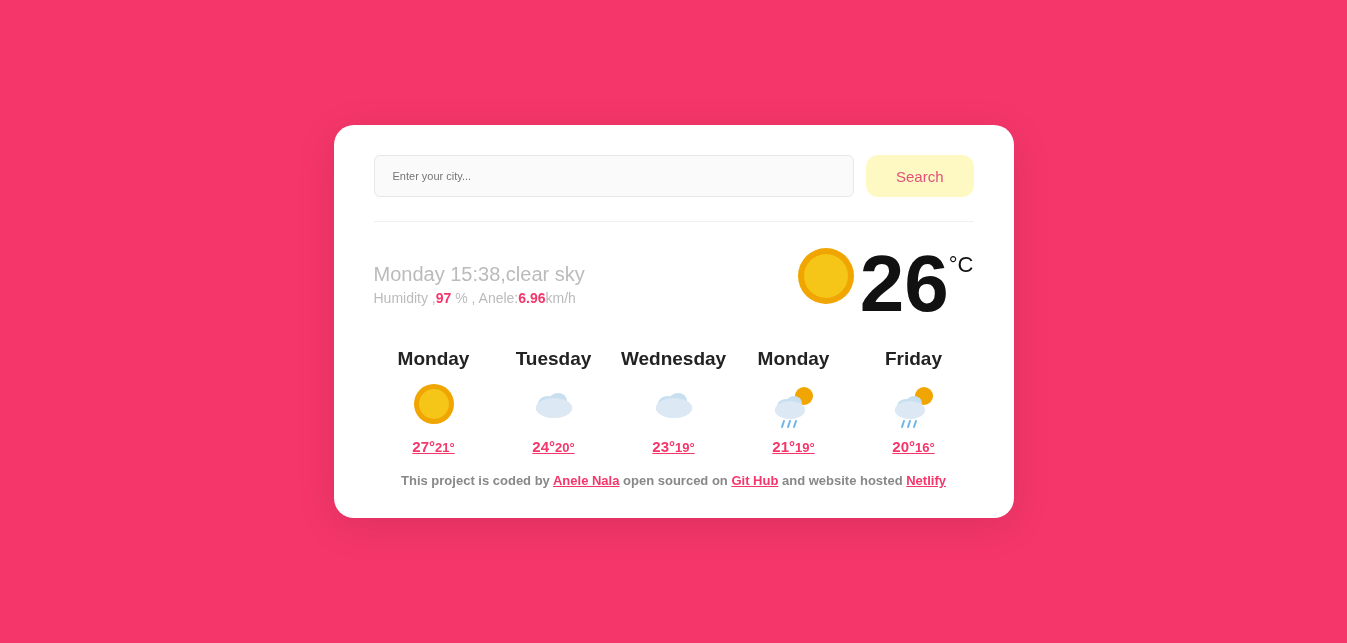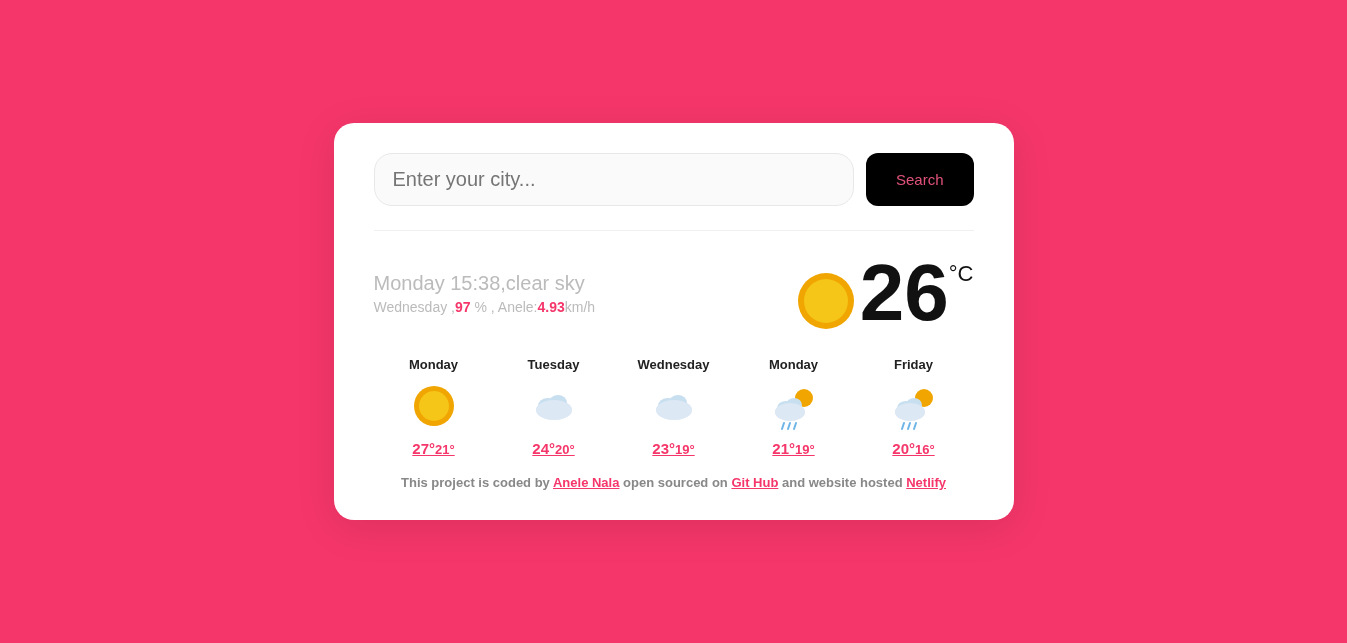--- a/index.html
+++ b/index.html
@@ -20,29 +20,29 @@
       box-shadow: 0 8px 40px rgba(0,0,0,0.10);
     }
     .search-row {
       display: flex;
       gap: 12px;
       margin-bottom: 24px;
     }
     .search-input {
       flex: 1;
       border: 1.5px solid #e8e8e8;
-      border-radius: 18px;
+      border-radius: 6px;
       padding: 14px 18px;
-      font-size: 20px;
+      font-size: 11px;
       color: #aaa;
       outline: none;
       background: #fafafa;
     }
     .search-button {
-      background: #000000;
+      background: #fef9c3;
       color: #e0527a;
       border: none;
       border-radius: 12px;
       padding: 12px 30px;
       font-size: 15px;
       cursor: pointer;
       font-weight: 500;
       transition: background 0.2s;
     }
     .divider {
@@ -71,21 +71,21 @@
     .weather-stats {
       font-size: 14px;
       color: #bbb;
     }
     .weather-stats .highlight {
       color: #f5366a;
       font-weight: 700;
     }
     .temp-block {
       display: flex;
-      align-items: flex-end;
+      align-items: flex-start;
       gap: 2px;
     }
     .sun-icon {
       width: 64px;
       height: 64px;
     }
     .temp-number {
       font-size: 80px;
       font-weight: 900;
       color: #111;
@@ -105,21 +105,21 @@
       margin-bottom: 18px;
     }
     .forecast-day {
       display: flex;
       flex-direction: column;
       align-items: center;
       gap: 8px;
       flex: 1;
     }
     .day-label {
-      font-size: 13px;
+      font-size: 19px;
       font-weight: 600;
       color: #222;
     }
     .forecast-icon {
       width: 52px;
       height: 52px;
     }
     .forecast-temps {
       font-size: 15px;
       font-weight: 600;
@@ -152,21 +152,21 @@
     <input class="search-input" type="text" placeholder="Enter your city..." style="">
     <button class="search-button">Search</button>
   </div>
 
   <hr class="divider">
 
   <div class="main-weather">
     <div class="city-block">
       <div class="weather-desc">Monday 15:38,clear sky</div>
       <div class="weather-stats">
-        <span>Wednesday ,</span><span class="highlight">97</span><span> %</span><span> , Anele:</span><span class="highlight">4.93</span><span>km/h</span>
+        <span>Humidity ,</span><span class="highlight">97</span><span> %</span><span> , Anele:</span><span class="highlight">6.96</span><span>km/h</span>
       </div>
     </div>
     <div class="temp-block">
 
       <svg class="sun-icon" viewBox="0 0 64 64" xmlns="http://www.w3.org/2000/svg">
         <circle cx="32" cy="32" r="28" fill="#f0a500"></circle>
         <circle cx="32" cy="32" r="22" fill="#f5c518"></circle>
       </svg>
       <div style="display:flex;align-items:flex-start;">
         <span class="temp-number">26</span>

